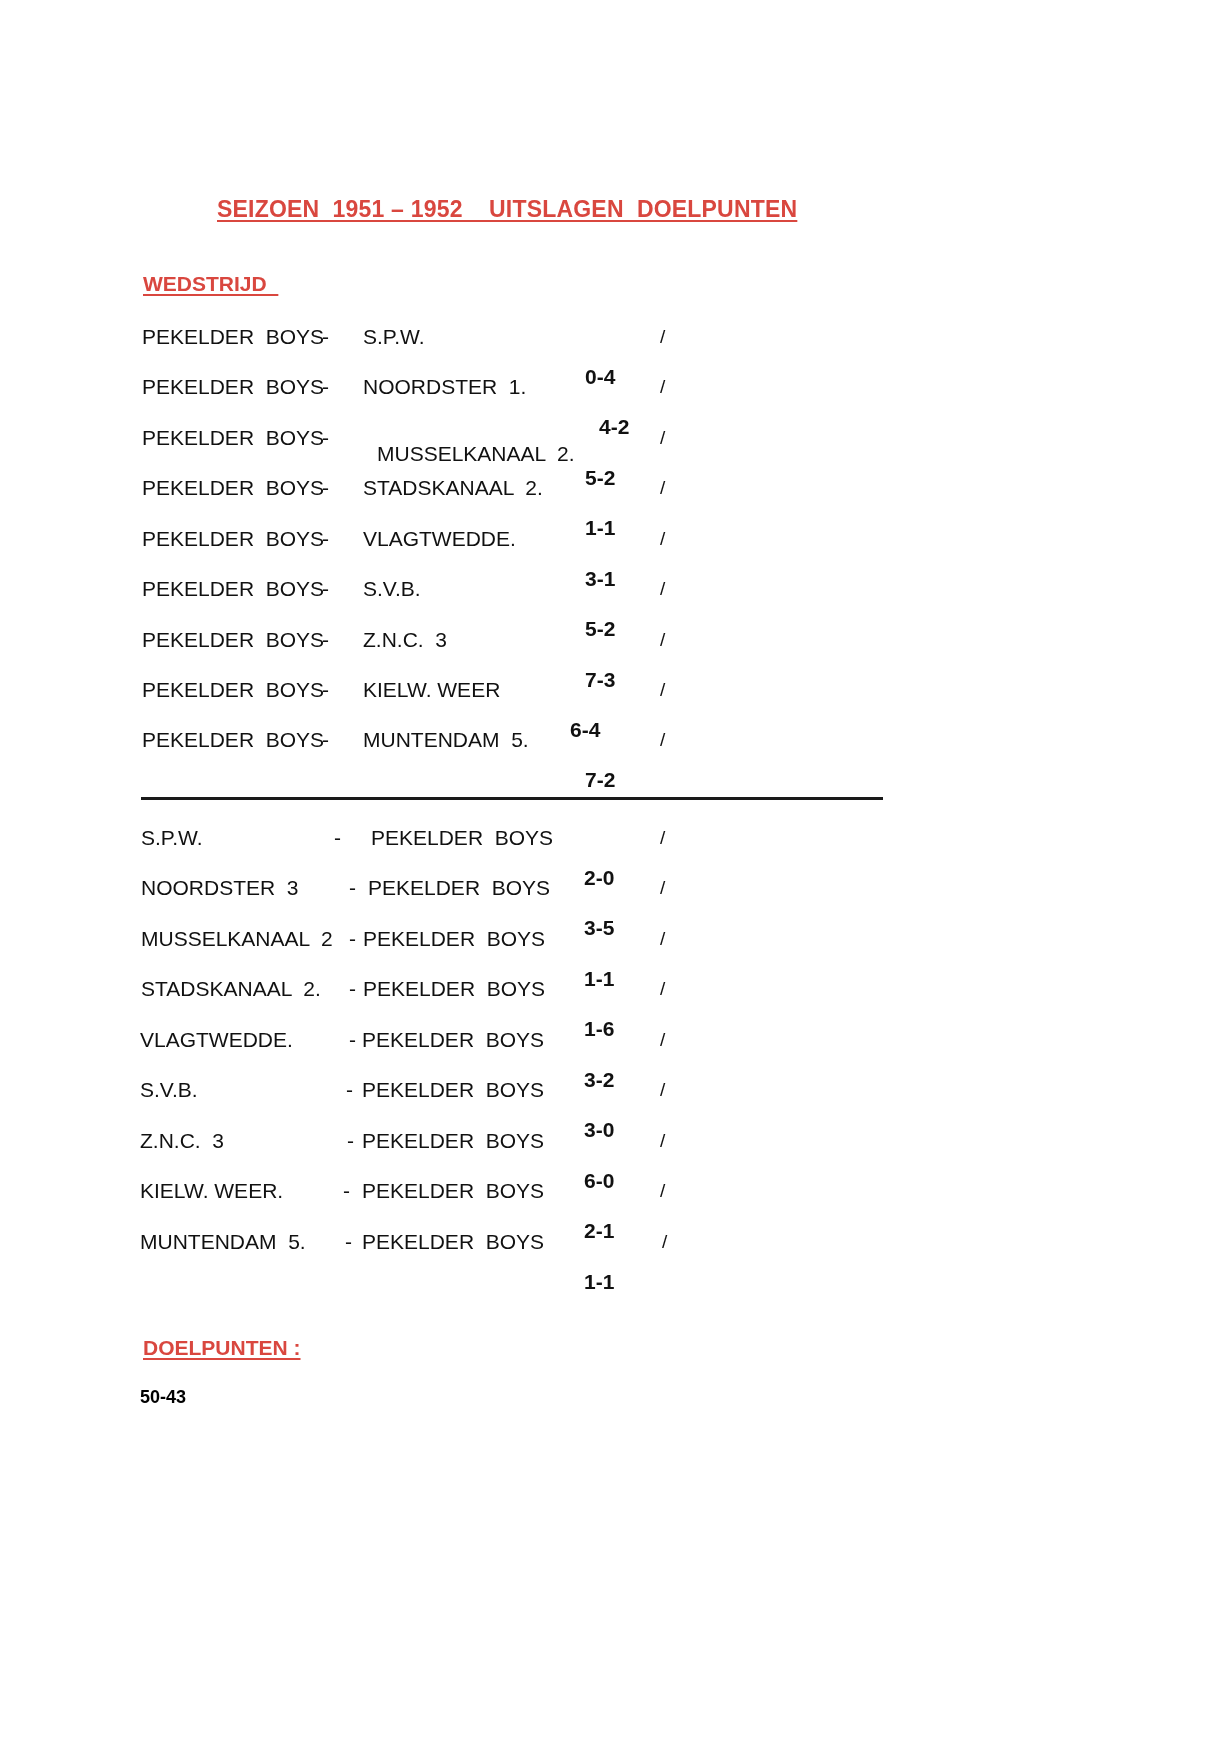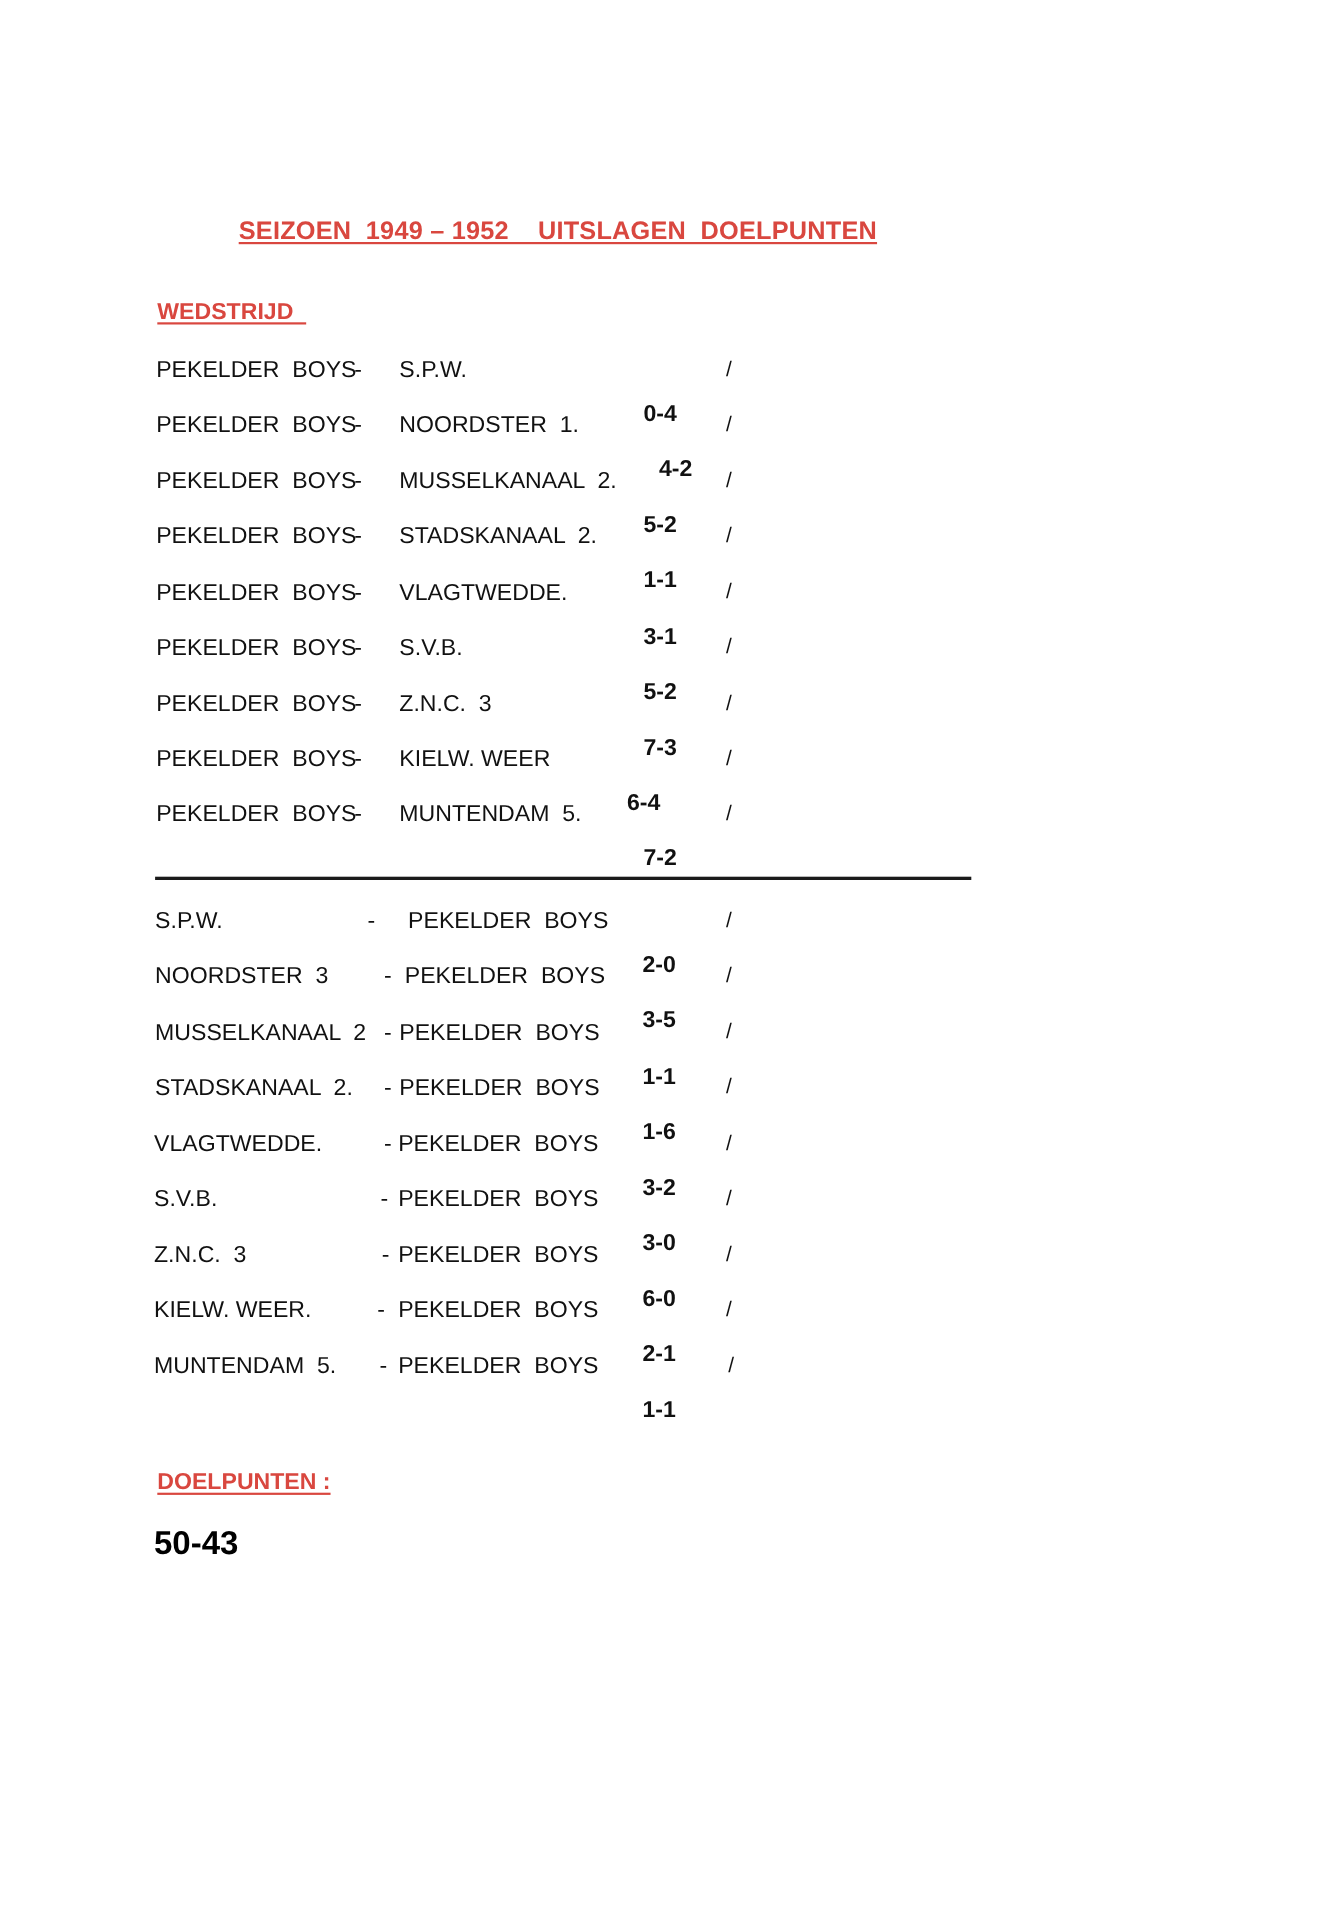--- a/index.html
+++ b/index.html
@@ -9,47 +9,47 @@
            color: #d9473f; text-decoration: underline; text-decoration-thickness: 2px;
            text-underline-offset: 3px; white-space: pre; letter-spacing: 0.2px; }
   .section-label { position: absolute; left: 143px; font-size: 21px; font-weight: bold;
            color: #d9473f; text-decoration: underline; text-decoration-thickness: 2px;
            text-underline-offset: 3px; white-space: pre; }
   .row { position: absolute; left: 0; height: 30px; width: 1074px; font-size: 21px; }
   .row span { position: absolute; top: 0; white-space: pre; line-height: 30px; }
   .score { font-weight: bold; margin-top: 40px; }
   .slash { font-size: 19px; }
   .divider { position: absolute; left: 141px; top: 797px; width: 742px; height: 3px; background: #1a1a1a; }
-  .total { position: absolute; left: 140px; top: 1387px; font-size: 30px; font-weight: bold; color: #000; }
+  .total { position: absolute; left: 140px; top: 1387px; font-size: 18px; font-weight: bold; color: #000; }
 </style>
 </head>
 <body>
 
-<div class="title">SEIZOEN  1949 – 1952    UITSLAGEN  DOELPUNTEN</div>
+<div class="title">SEIZOEN  1951 – 1952    UITSLAGEN  DOELPUNTEN</div>
 <div class="section-label" style="top:272px;">WEDSTRIJD  </div>
 
 <div>
   <div class="row" style="top:322px;">
     <span style="left:142px;">PEKELDER  BOYS</span>
     <span style="left:322px;">-</span>
     <span style="left:363px;">S.P.W.</span>
     <span class="score" style="left:585px;">0-4</span>
     <span class="slash" style="left:660px;">/</span>
   </div>
   <div class="row" style="top:372px;">
     <span style="left:142px;">PEKELDER  BOYS</span>
     <span style="left:322px;">-</span>
     <span style="left:363px;">NOORDSTER  1.</span>
     <span class="score" style="left:599px;">4-2</span>
     <span class="slash" style="left:660px;">/</span>
   </div>
   <div class="row" style="top:423px;">
     <span style="left:142px;">PEKELDER  BOYS</span>
     <span style="left:322px;">-</span>
-    <span style="left:363px;">MUSSELKANAAL  2.</span>
+    <span style="left:377px;margin-top:16px;">MUSSELKANAAL  2.</span>
     <span class="score" style="left:585px;">5-2</span>
     <span class="slash" style="left:660px;">/</span>
   </div>
   <div class="row" style="top:473px;">
     <span style="left:142px;">PEKELDER  BOYS</span>
     <span style="left:322px;">-</span>
     <span style="left:363px;">STADSKANAAL  2.</span>
     <span class="score" style="left:585px;">1-1</span>
     <span class="slash" style="left:660px;">/</span>
   </div>

